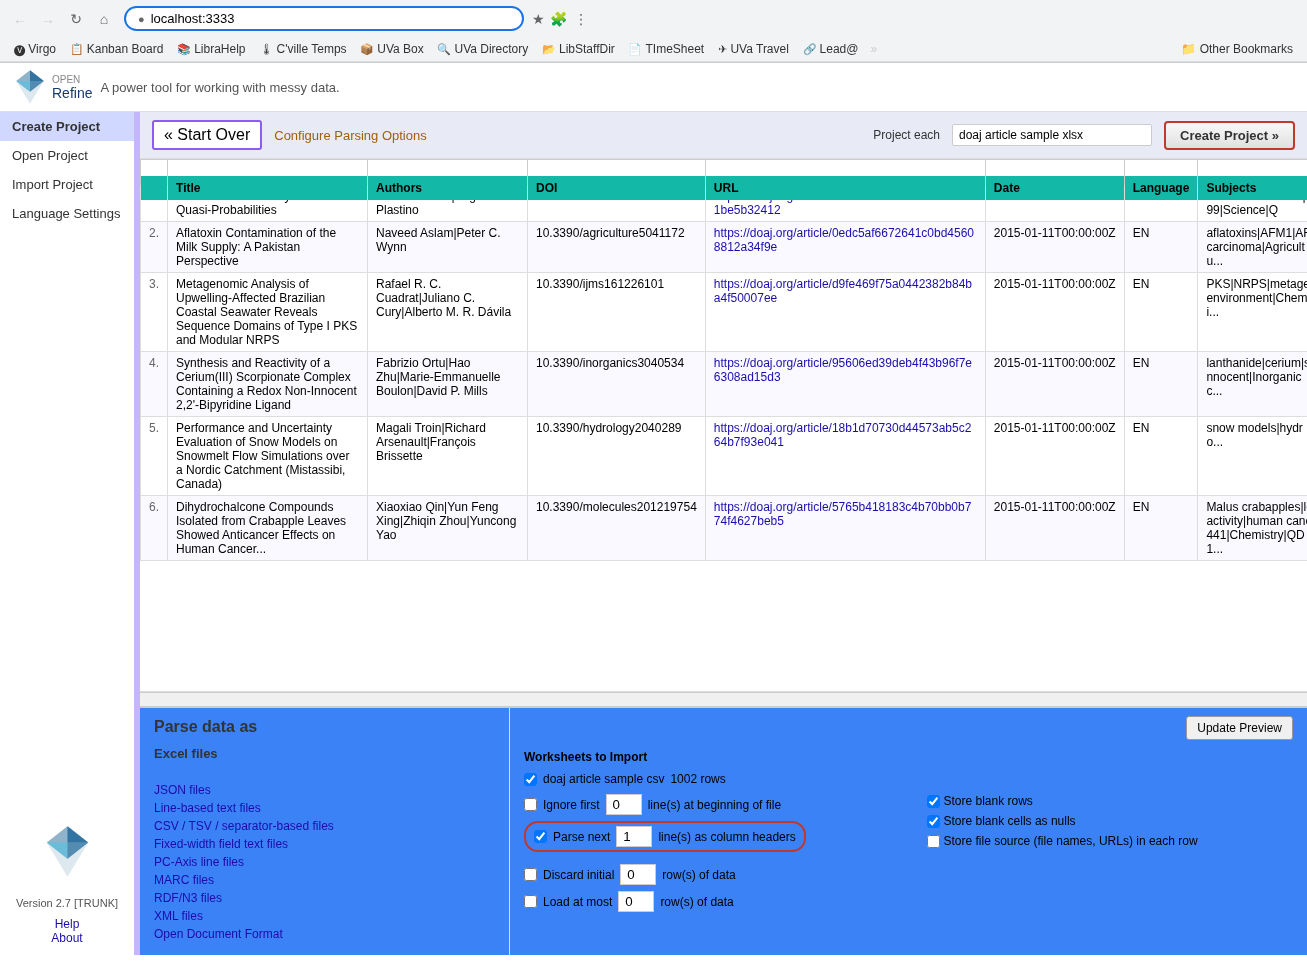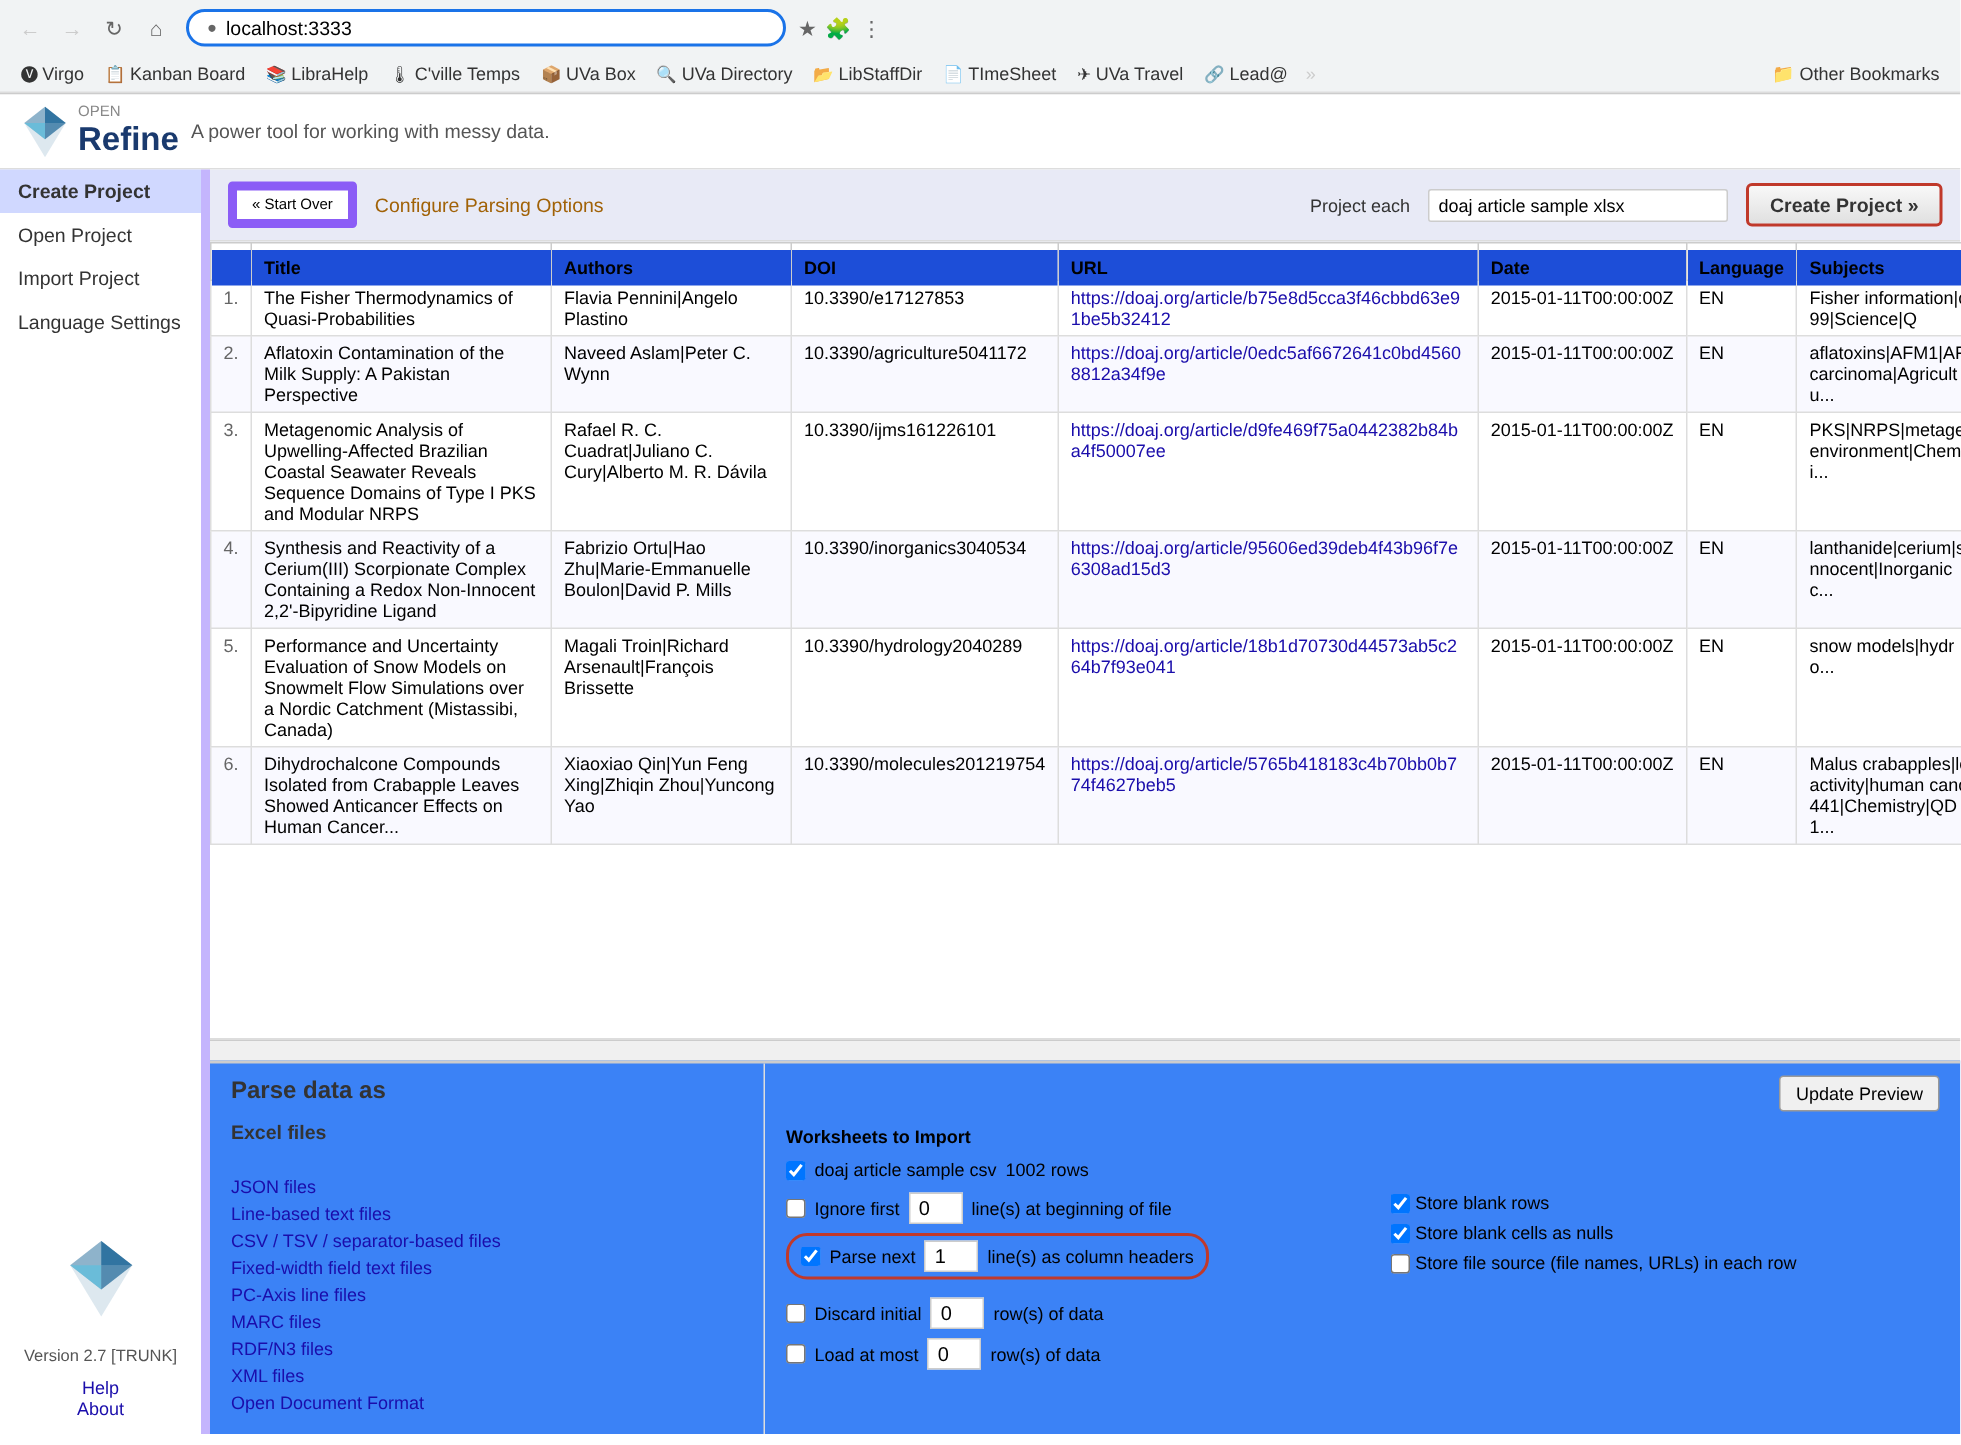--- a/index.html
+++ b/index.html
@@ -56,22 +56,22 @@
 
     
     .main-content { flex: 1; overflow: auto; display: flex; flex-direction: column; }
 
     
     .top-bar {
       display: flex; align-items: center; padding: 8px 12px; gap: 12px;
       border-bottom: 1px solid #ddd; background: #e8eaf6;
     }
     .btn-start-over {
-      padding: 4px 10px; font-size: 10px; background: #fff;
-      border: 6px solid #8b5cf6; border-radius: 3px; cursor: pointer;
+      padding: 4px 10px; font-size: 16px; background: #fff;
+      border: 2px solid #8b5cf6; border-radius: 3px; cursor: pointer;
     }
     .configure-label { font-size: 13px; color: #a16207; }
     .spacer { flex: 1; }
     .project-name-label { font-size: 12px; color: #333; }
     .project-name-input {
       padding: 3px 6px; font-size: 12px; border: 1px solid #ccc;
       border-radius: 2px; width: 200px;
     }
     .btn-create-project {
       padding: 5px 14px; font-size: 13px; font-weight: bold;
@@ -79,22 +79,22 @@
       border: 2px solid #c0392b; border-radius: 4px; cursor: pointer;
       color: #333;
     }
 
     
     .data-table-wrap { flex: 1; overflow: auto; border-bottom: 1px solid #ddd; }
     .data-table {
       width: 100%; border-collapse: collapse; font-size: 12px;
     }
     .data-table th {
-      background: #1d4ed8; border: 1px solid #ccc; padding: 5px 8px;
-      text-align: left; font-weight: bold; position: sticky; top: 4px; z-index: 2; margin-top: 48px;
+      background: #14b8a6; border: 1px solid #ccc; padding: 5px 8px;
+      text-align: left; font-weight: bold; position: sticky; top: 16px; z-index: 2; margin-top: 48px;
     }
     .data-table td {
       border: 1px solid #ddd; padding: 4px 8px; vertical-align: top;
     }
     .data-table tr:nth-child(even) td { background: #f9f9ff; }
     .data-table tr:nth-child(odd) td { background: #fff; }
     .row-num { color: #666; text-align: right; min-width: 20px; }
     .url-link { color: #1a0dab; text-decoration: none; }
     .col-title { min-width: 200px; max-width: 240px; }
     .col-authors { min-width: 160px; max-width: 200px; }
@@ -168,21 +168,21 @@
     .sidebar-help-links a { color: #1a0dab; text-decoration: none; display: block; }
 
     
     .or-logo {
       display: flex; align-items: center; gap: 4px;
     }
     .or-logo-diamond {
       width: 36px; height: 36px;
     }
     .or-logo-text-open { font-size: 10px; color: #888; }
-    .or-logo-text-refine { font-size: 22px; font-weight: bold; color: #1a3a6e; }
+    .or-logo-text-refine { font-size: 14px; font-weight: normal; color: #1a3a6e; }
 
     .sidebar-wrapper {
       width: 140px; flex-shrink: 0; border-right: 6px solid #c4b5fd;
       display: flex; flex-direction: column;
     }
   </style>
 </head>
 <body>
 
 <div class="browser-chrome">

